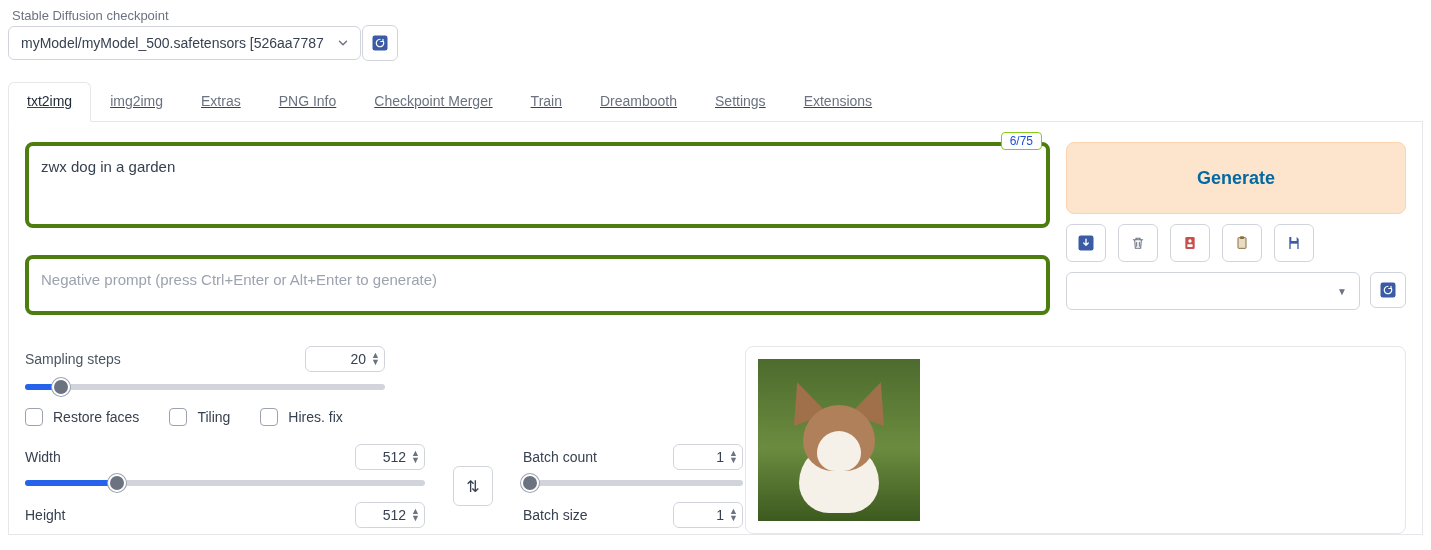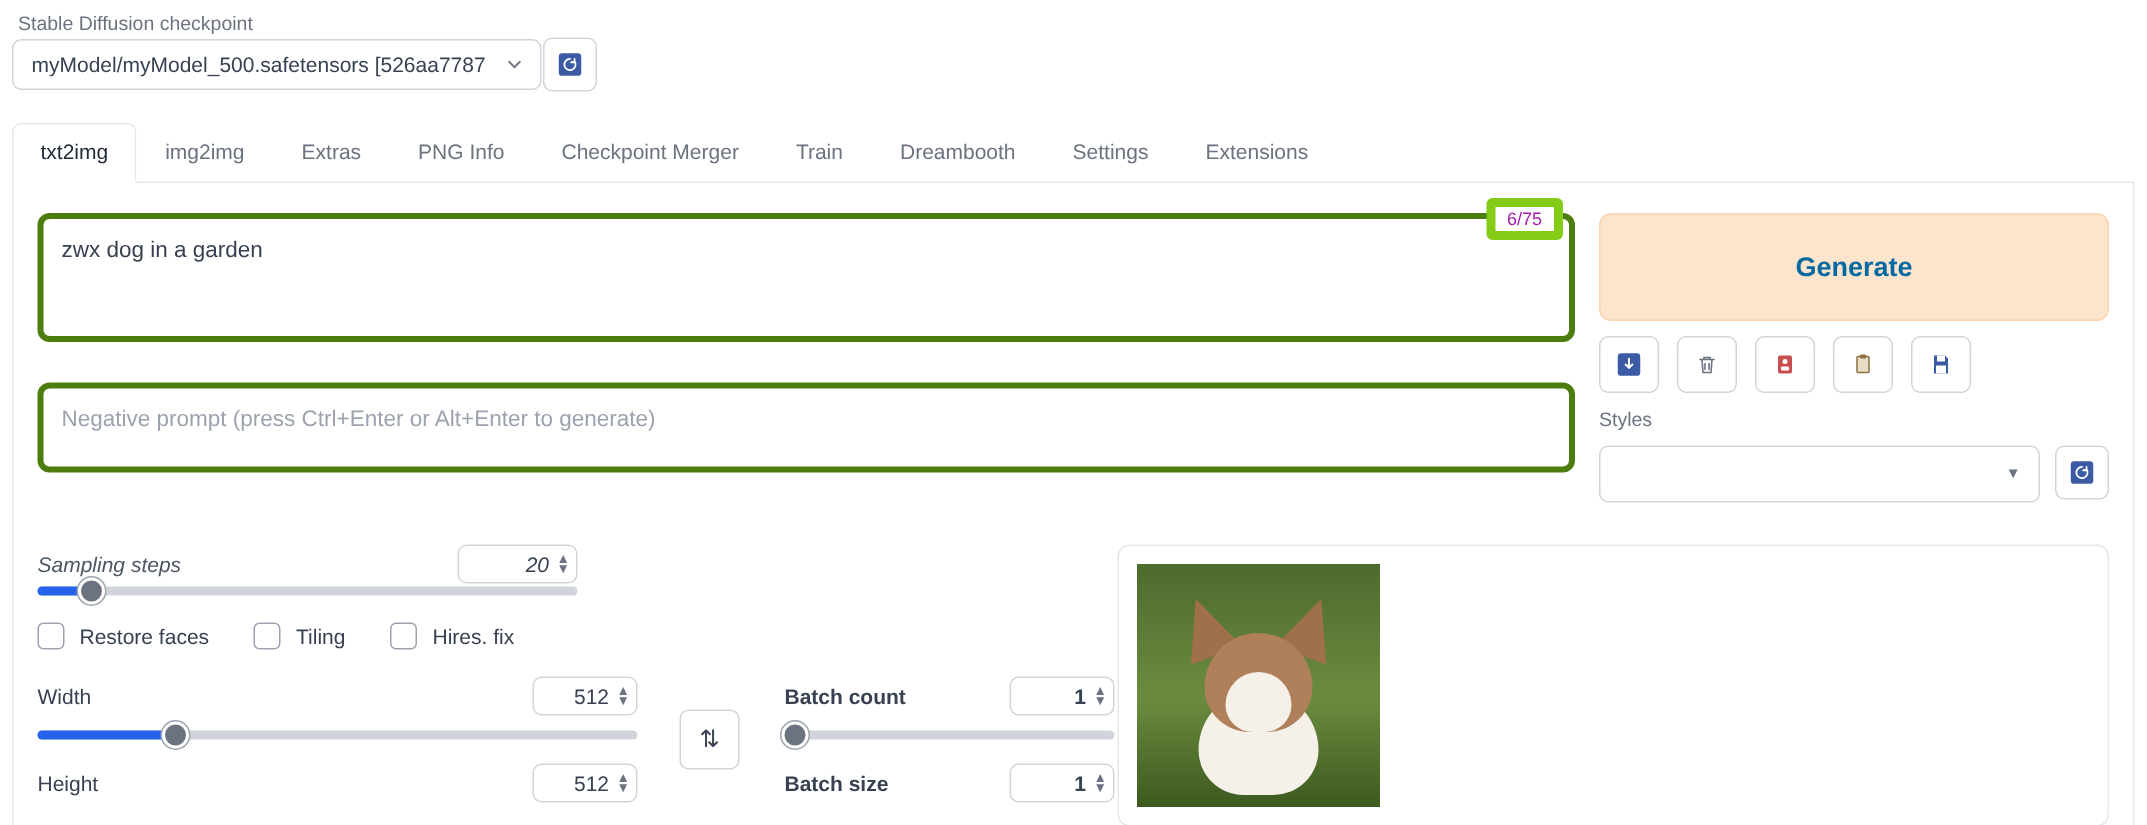--- a/index.html
+++ b/index.html
@@ -4,60 +4,60 @@
 <style>
 * { box-sizing: border-box; margin: 0; padding: 0; }
 body { font-family: -apple-system, BlinkMacSystemFont, "Segoe UI", sans-serif; font-size: 14px; color: #374151; background: #fff; padding: 8px; width: 1431px; }
 .top-row { display: flex; align-items: flex-end; gap: 16px; margin-bottom: 20px; }
 .checkpoint-group { display: flex; flex-direction: column; gap: 2px; }
 .checkpoint-label { font-size: 13px; color: #6b7280; margin-left: 4px; }
 .checkpoint-row { display: flex; align-items: center; gap: 1px; }
 .select-wrap { position: relative; display: flex; align-items: center; border: 1px solid #d1d5db; border-radius: 6px; padding: 8px 36px 8px 12px; min-width: 340px; background: #fff; }
 .select-wrap .chev { position: absolute; right: 10px; color: #6b7280; }
 .icon-btn { width: 36px; height: 36px; border: 1px solid #d1d5db; border-radius: 6px; display: flex; align-items: center; justify-content: center; background: #fff; cursor: pointer; }
-.tabs { display: flex; border-bottom: 1px solid #e5e7eb; gap: 0; margin-bottom: 0; }
+.tabs { display: flex; border-bottom: 1px solid #e5e7eb; gap: 0; margin-bottom: 0; text-decoration: underline; }
 .tab { padding: 10px 18px 12px; color: #6b7280; cursor: pointer; border: 1px solid transparent; border-bottom: none; border-radius: 6px 6px 0 0; position: relative; top: 1px; }
 .tab.active { color: #1f2937; background: #fff; border-color: #e5e7eb; border-bottom: 1px solid #fff; font-weight: 500; }
 .main-panel { border: 1px solid #e5e7eb; border-top: none; padding: 20px 16px 0; }
 .top-grid { display: grid; grid-template-columns: 1fr 340px; gap: 16px; }
 .prompt-area { position: relative; }
-.token-badge { position: absolute; right: 8px; top: -10px; background: #fff; border: 6px solid #84cc16; border-radius: 4px; padding: 1px 8px; font-size: 12px; color: #a21caf; }
+.token-badge { position: absolute; right: 8px; top: -10px; background: #fff; border: 1px solid #84cc16; border-radius: 4px; padding: 1px 8px; font-size: 12px; color: #1d4ed8; }
 textarea { width: 100%; border: 4px solid #4d7c0f; border-radius: 8px; padding: 12px; font-family: inherit; font-size: 15px; resize: none; color: #374151; }
 textarea::placeholder { color: #9ca3af; }
 .prompt-box { height: 86px; margin-bottom: 24px; }
 .neg-box { height: 60px; }
 .right-col { display: flex; flex-direction: column; gap: 10px; }
 .generate-btn { background: #fde4cc; color: #0369a1; border: 1px solid #fcd3ae; border-radius: 8px; height: 72px; font-size: 18px; font-weight: 600; cursor: pointer; }
 .tool-row { display: flex; gap: 12px; }
 .tool-row .icon-btn { width: 40px; height: 38px; }
 .styles-label { font-size: 13px; color: #6b7280; }
 .styles-row { display: flex; gap: 10px; align-items: stretch; }
 .styles-select { flex: 1; border: 1px solid #d1d5db; border-radius: 6px; position: relative; height: 38px; }
 .styles-select .tri { position: absolute; right: 12px; top: 50%; transform: translateY(-50%); color: #6b7280; font-size: 10px; }
 
 .params-grid { display: grid; grid-template-columns: 700px 1fr; gap: 20px; margin-top: 28px; }
 .params-left { display: flex; flex-direction: column; gap: 18px; }
 .row2 { display: grid; grid-template-columns: 360px 330px; gap: 10px; align-items: start; }
 .field-label { font-size: 14px; color: #4b5563; margin-bottom: 6px; display: block; }
-.sampling-steps-head { display: flex; justify-content: space-between; align-items: center; margin-bottom: 2px; font-style: italic; }
+.sampling-steps-head { display: flex; justify-content: space-between; align-items: center; margin-bottom: 12px; }
 .numbox { width: 80px; border: 1px solid #d1d5db; border-radius: 6px; padding: 4px 18px 4px 8px; text-align: right; position: relative; background: #fff; }
 .numbox .spin { position: absolute; right: 4px; top: 50%; transform: translateY(-50%); font-size: 9px; color: #6b7280; line-height: 7px; }
 .slider { position: relative; height: 6px; background: #d1d5db; border-radius: 3px; }
 .slider .fill { position: absolute; left: 0; top: 0; height: 100%; background: #2563eb; border-radius: 3px; }
 .slider .thumb { position: absolute; top: 50%; transform: translate(-50%, -50%); width: 18px; height: 18px; border-radius: 50%; background: #6b7280; border: 2px solid #fff; box-shadow: 0 0 0 1px #9ca3af; }
 .check-row { display: flex; gap: 30px; }
 .check { display: flex; align-items: center; gap: 10px; }
 .check .box { width: 18px; height: 18px; border: 1.5px solid #9ca3af; border-radius: 4px; }
 .wh-grid { display: grid; grid-template-columns: 400px 42px 220px; gap: 28px; align-items: start; }
 .wh-col { display: flex; flex-direction: column; gap: 10px; }
 .wh-row { display: flex; justify-content: space-between; align-items: center; }
 .wh-row .numbox { width: 70px; }
 .swap-btn { width: 40px; height: 40px; border: 1px solid #d1d5db; border-radius: 6px; display: flex; align-items: center; justify-content: center; margin-top: 22px; background: #fff; cursor: pointer; font-size: 16px; }
 .batch-col { display: flex; flex-direction: column; gap: 10px; }
-.batch-row { display: flex; justify-content: space-between; align-items: center; font-weight: bold; }
+.batch-row { display: flex; justify-content: space-between; align-items: center; }
 .batch-row .numbox { width: 70px; }
 .output-panel { border: 1px solid #e5e7eb; border-radius: 8px; padding: 12px; }
 .output-img { width: 162px; height: 162px; background: linear-gradient(180deg, #4d6b2e 0%, #6b8c3f 55%, #3c5a1f 100%); border-radius: 0; position: relative; overflow: hidden; }
 .dog-body { position: absolute; bottom: 8px; left: 50%; transform: translateX(-50%); width: 80px; height: 70px; background: #f5f0e8; border-radius: 40px 40px 30px 30px; }
 .dog-head { position: absolute; bottom: 50px; left: 50%; transform: translateX(-50%); width: 72px; height: 66px; background: #b0805a; border-radius: 36px 36px 30px 30px; }
 .dog-face { position: absolute; bottom: 50px; left: 50%; transform: translateX(-50%); width: 44px; height: 40px; background: #f5f0e8; border-radius: 22px 22px 18px 18px; }
 .ear-l { position: absolute; bottom: 100px; left: 28px; width: 0; height: 0; border-left: 18px solid transparent; border-right: 18px solid transparent; border-bottom: 40px solid #a0704a; transform: rotate(-20deg); }
 .ear-r { position: absolute; bottom: 100px; right: 28px; width: 0; height: 0; border-left: 18px solid transparent; border-right: 18px solid transparent; border-bottom: 40px solid #a0704a; transform: rotate(20deg); }
 svg { display: block; }
 </style>
@@ -149,21 +149,20 @@
         <div class="icon-btn">
             <span>
               <svg width="16" height="16" viewBox="0 0 24 24">
                 <path d="M5 3h11l3 3v15H5V3z" fill="#3b5ba5"></path>
                 <rect x="8" y="3" width="8" height="6" fill="#fff"></rect>
                 <rect x="7" y="13" width="10" height="8" fill="#fff"></rect>
               </svg>
             </span>
           </div>
       </div>
-      <span class="styles-label">Styles</span>
       <div class="styles-row">
         <div class="styles-select">
           <span class="tri">▼</span>
         </div>
         <div class="icon-btn">
           <span>
               <svg width="18" height="18" viewBox="0 0 24 24">
                 <rect x="2" y="2" width="20" height="20" rx="3" fill="#3b5ba5"></rect>
                 <path d="M12 7a5 5 0 1 0 4.5 2.8M16 7v3h-3" stroke="#fff" stroke-width="1.6" fill="none" stroke-linecap="round" stroke-linejoin="round"></path>
               </svg>

